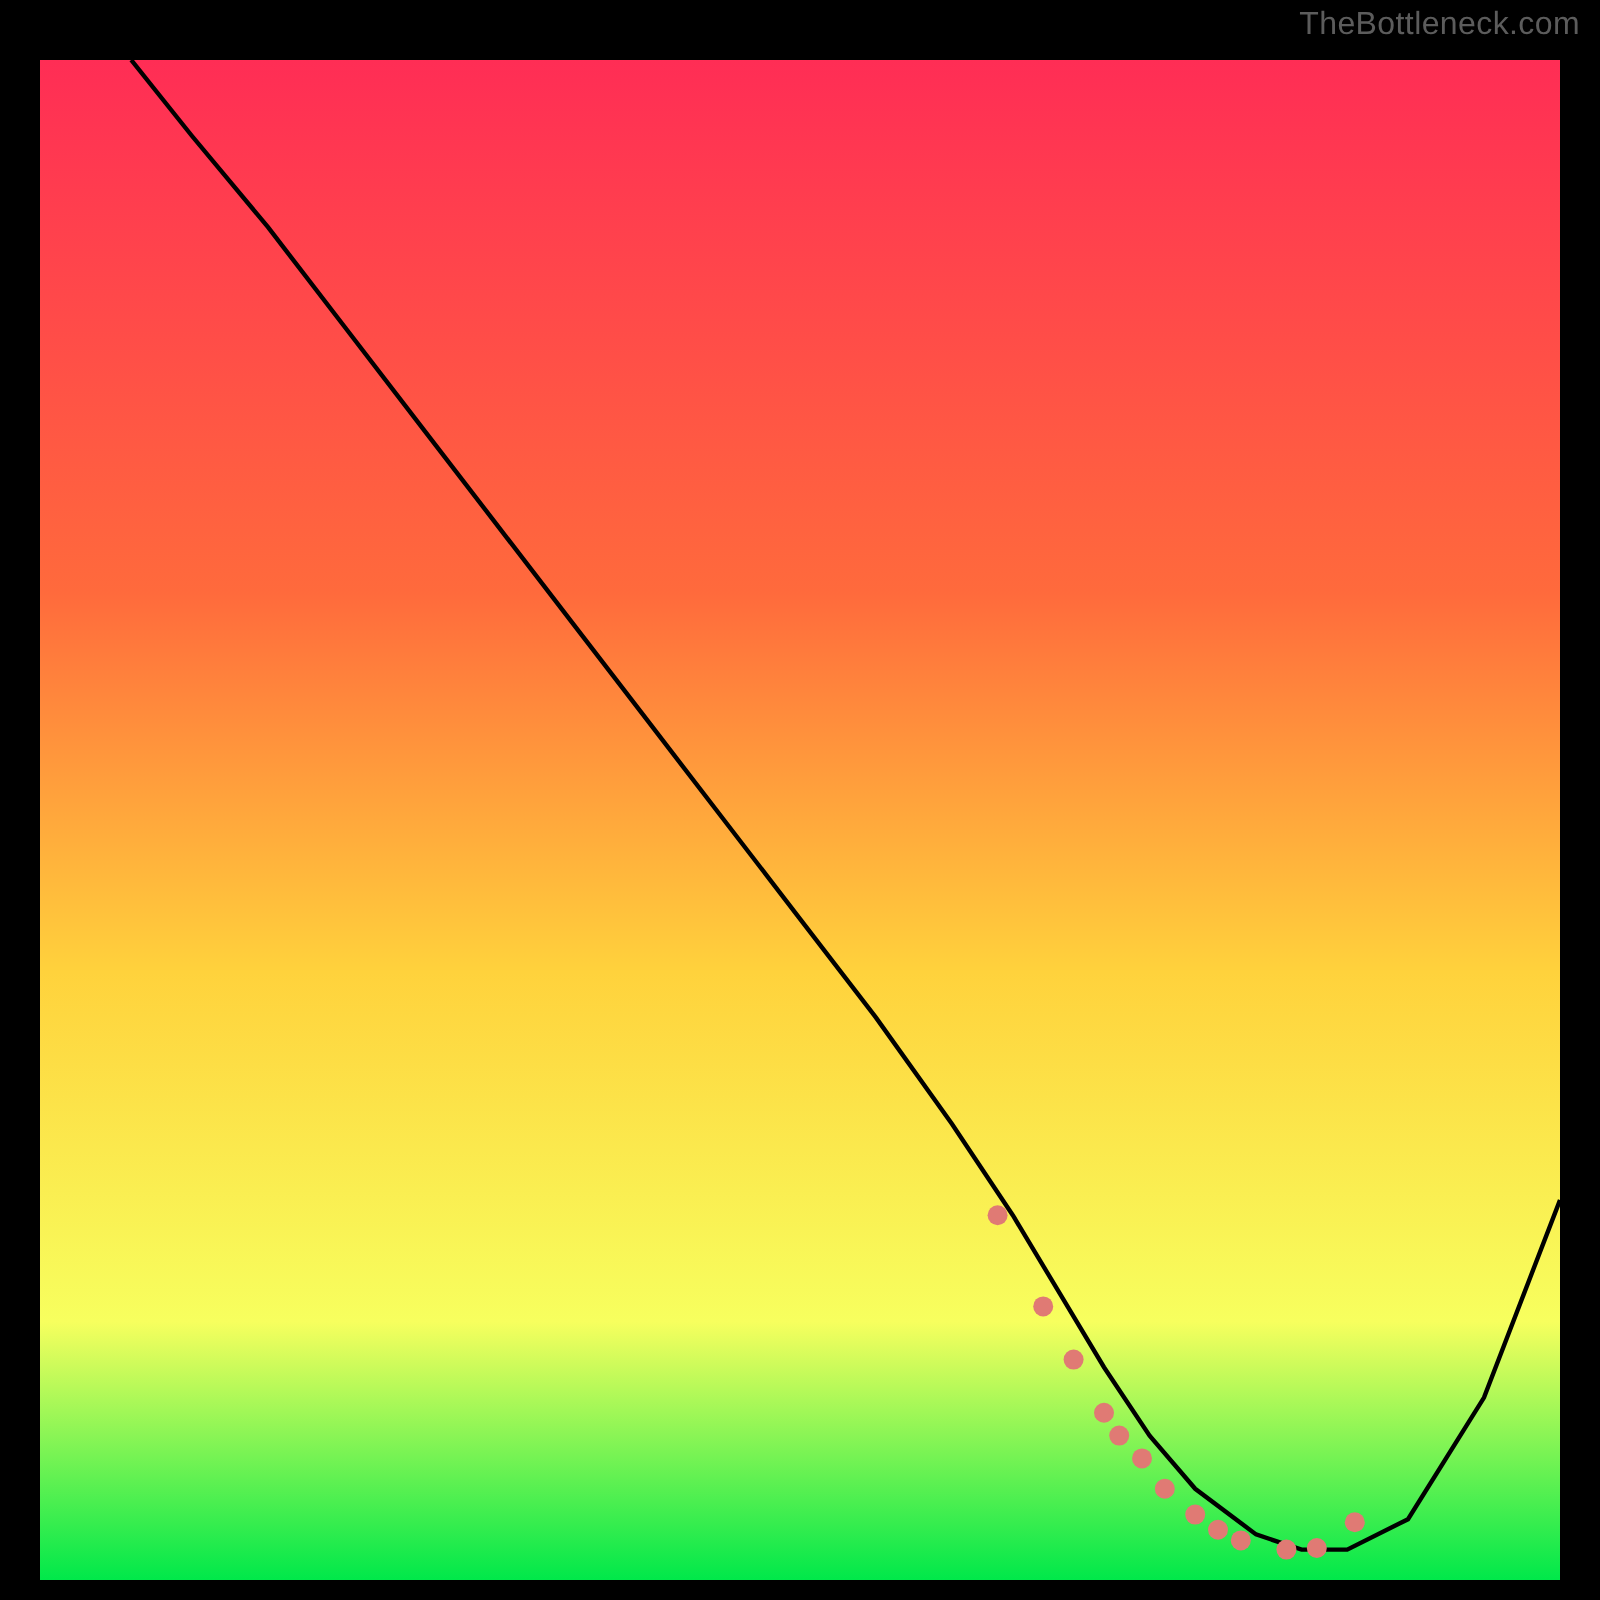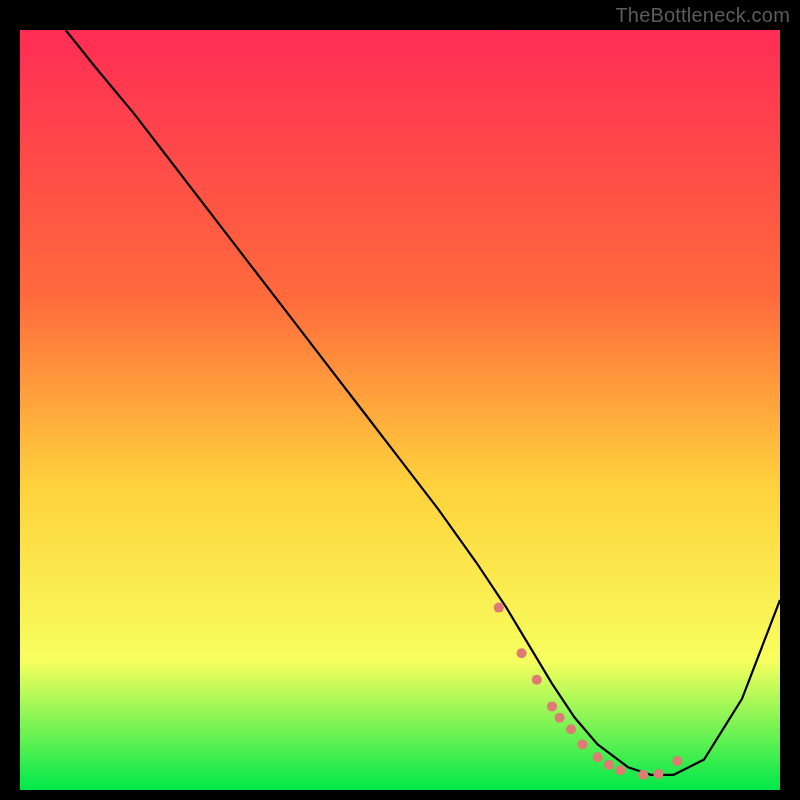--- a/index.html
+++ b/index.html
@@ -16,21 +16,21 @@
     top: 0;
     width: 800px;
     height: 800px;
     background: #000;
   }
   .watermark {
     position: absolute;
     top: 4px;
     right: 10px;
     color: #5c5c5c;
-    font-size: 20px;
+    font-size: 16px;
     font-weight: 500;
     letter-spacing: 0.2px;
     text-align: center;
   }
   .plot {
     position: absolute;
     left: 20px;
     top: 30px;
     width: 760px;
     height: 760px;

